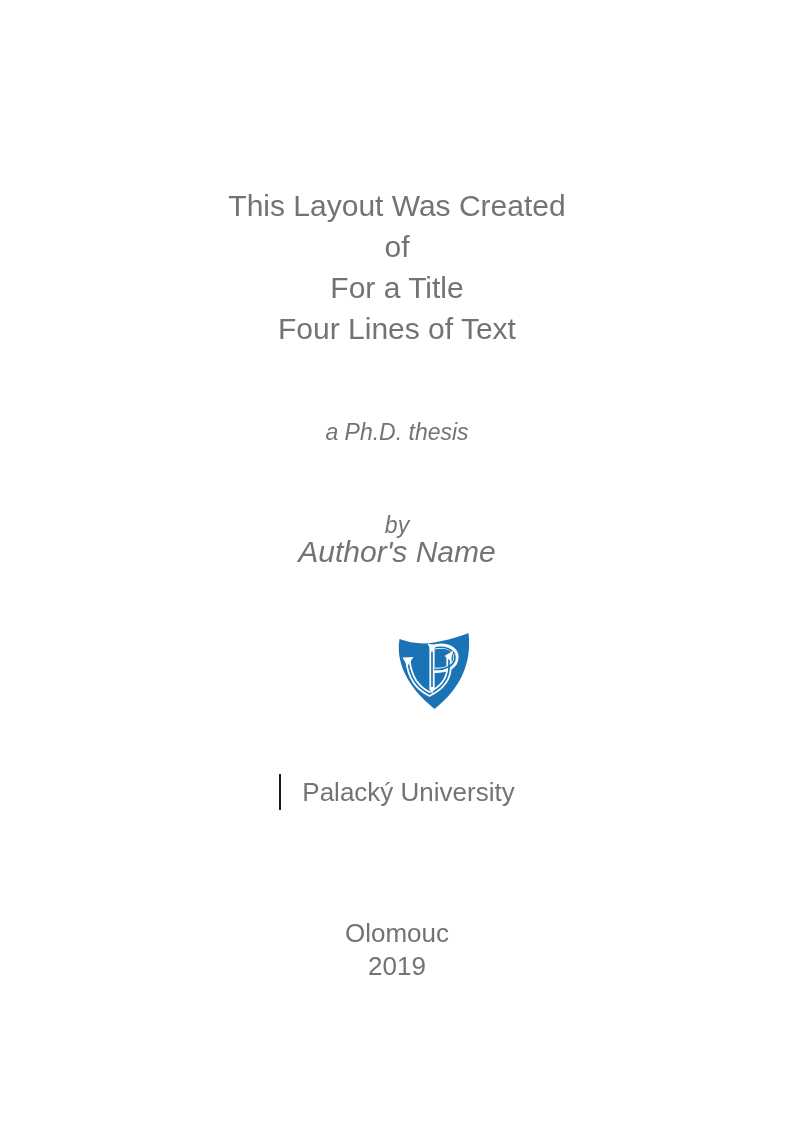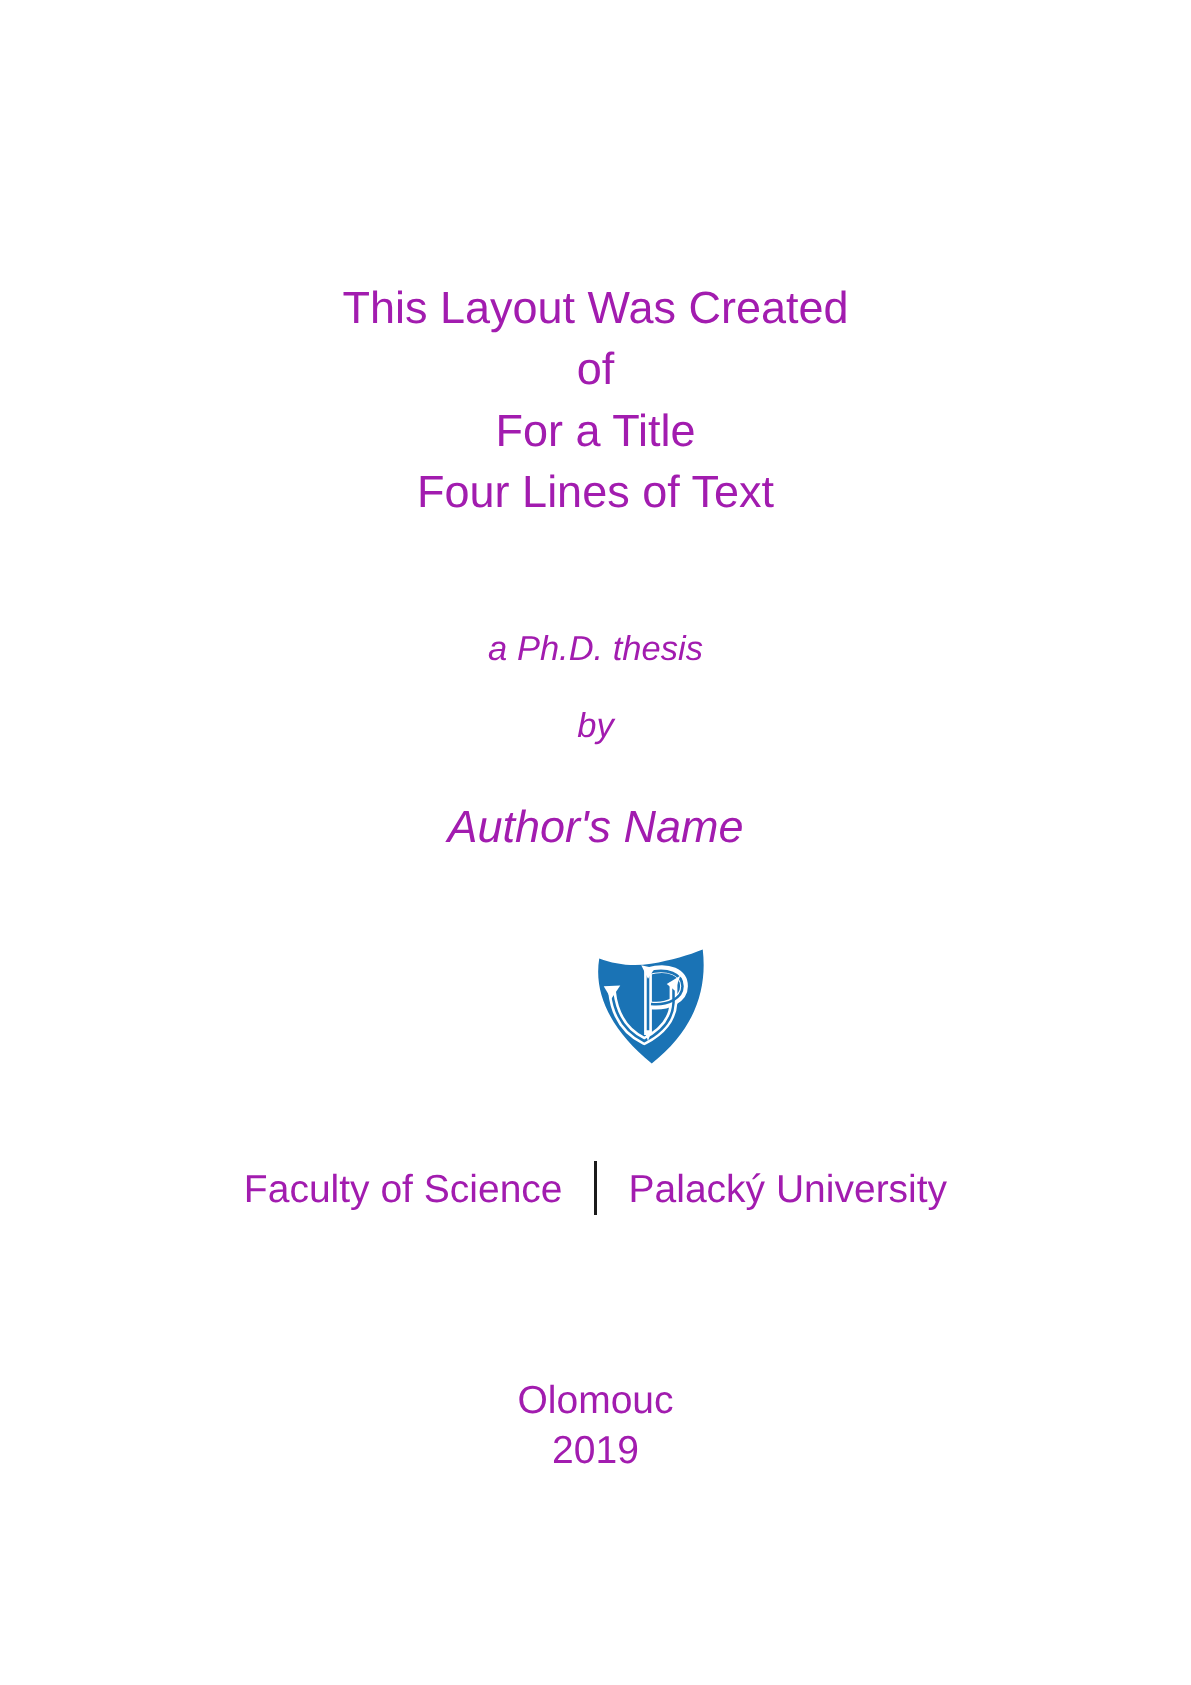--- a/index.html
+++ b/index.html
@@ -1,28 +1,28 @@
 <!DOCTYPE html>
 <html><head>
 <meta charset="utf-8">
 <style>
   html,body{margin:0;padding:0;background:#ffffff;}
   .page{
     position:relative;
     width:726px;height:1123px;
     margin:0 auto;
     background:#ffffff;
-    color:#a21caf;
+    color:#737373;
     font-family:"Liberation Sans", sans-serif;
     overflow:hidden;
   }
   .centered{position:absolute;left:0;right:0;text-align:center;}
   .title-block{top:185px;font-size:30px;line-height:41px;font-weight:400;}
   .subtitle{top:419px;font-size:23px;font-style:italic;}
-  .byline{top:470px;font-size:23px;font-style:italic;}
+  .byline{top:512px;font-size:23px;font-style:italic;}
   .author{top:535px;font-size:30px;font-style:italic;}
   .logo-wrap{position:absolute;top:632px;left:361px;width:76px;height:78px;}
   .affiliation{
     top:772px;
     display:flex;justify-content:center;align-items:center;
     gap:21px;font-size:26px;height:40px;
   }
   .divider{width:2px;height:36px;background:#1b1b1b;}
   .imprint{top:869px;font-size:26px;line-height:33px;margin-top:48px;}
 </style>
@@ -66,21 +66,20 @@
       <g fill="#ffffff">
         <polygon points="7.5,25.5 18.5,25 12.5,34"></polygon>
         <polygon points="49.5,24 58.5,18.5 55,28.5"></polygon>
         <polygon points="32.5,11.5 41.5,13.5 37,20.5"></polygon>
         <polygon points="34.5,55 39.5,55 37,62"></polygon>
       </g>
     </svg>
   </div>
 
   <div class="centered affiliation">
-    <span>Faculty of Science</span>
     <span class="divider"></span>
     <span>Palacký University</span>
   </div>
 
   <div class="centered imprint">
     <div>Olomouc</div>
     <div>2019</div>
   </div>
 
 </div>

